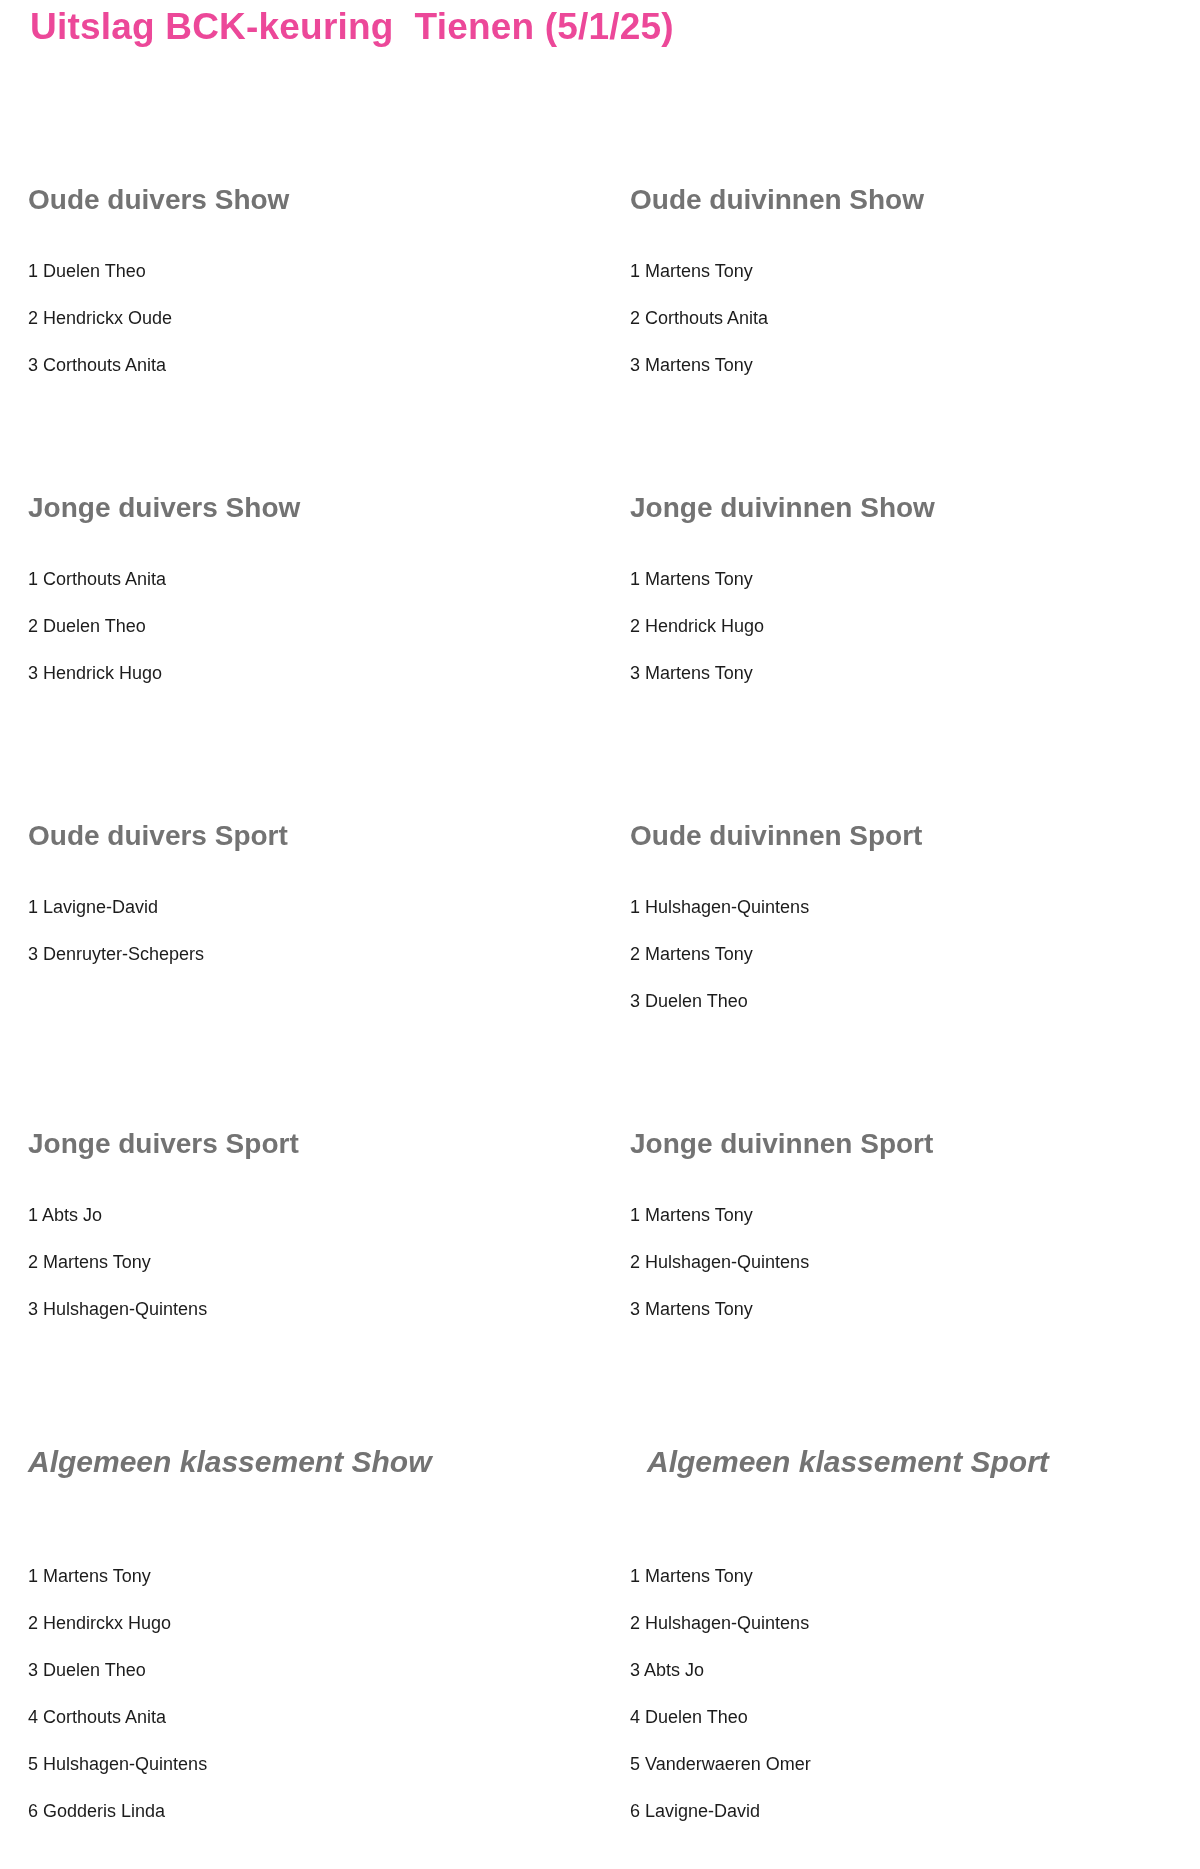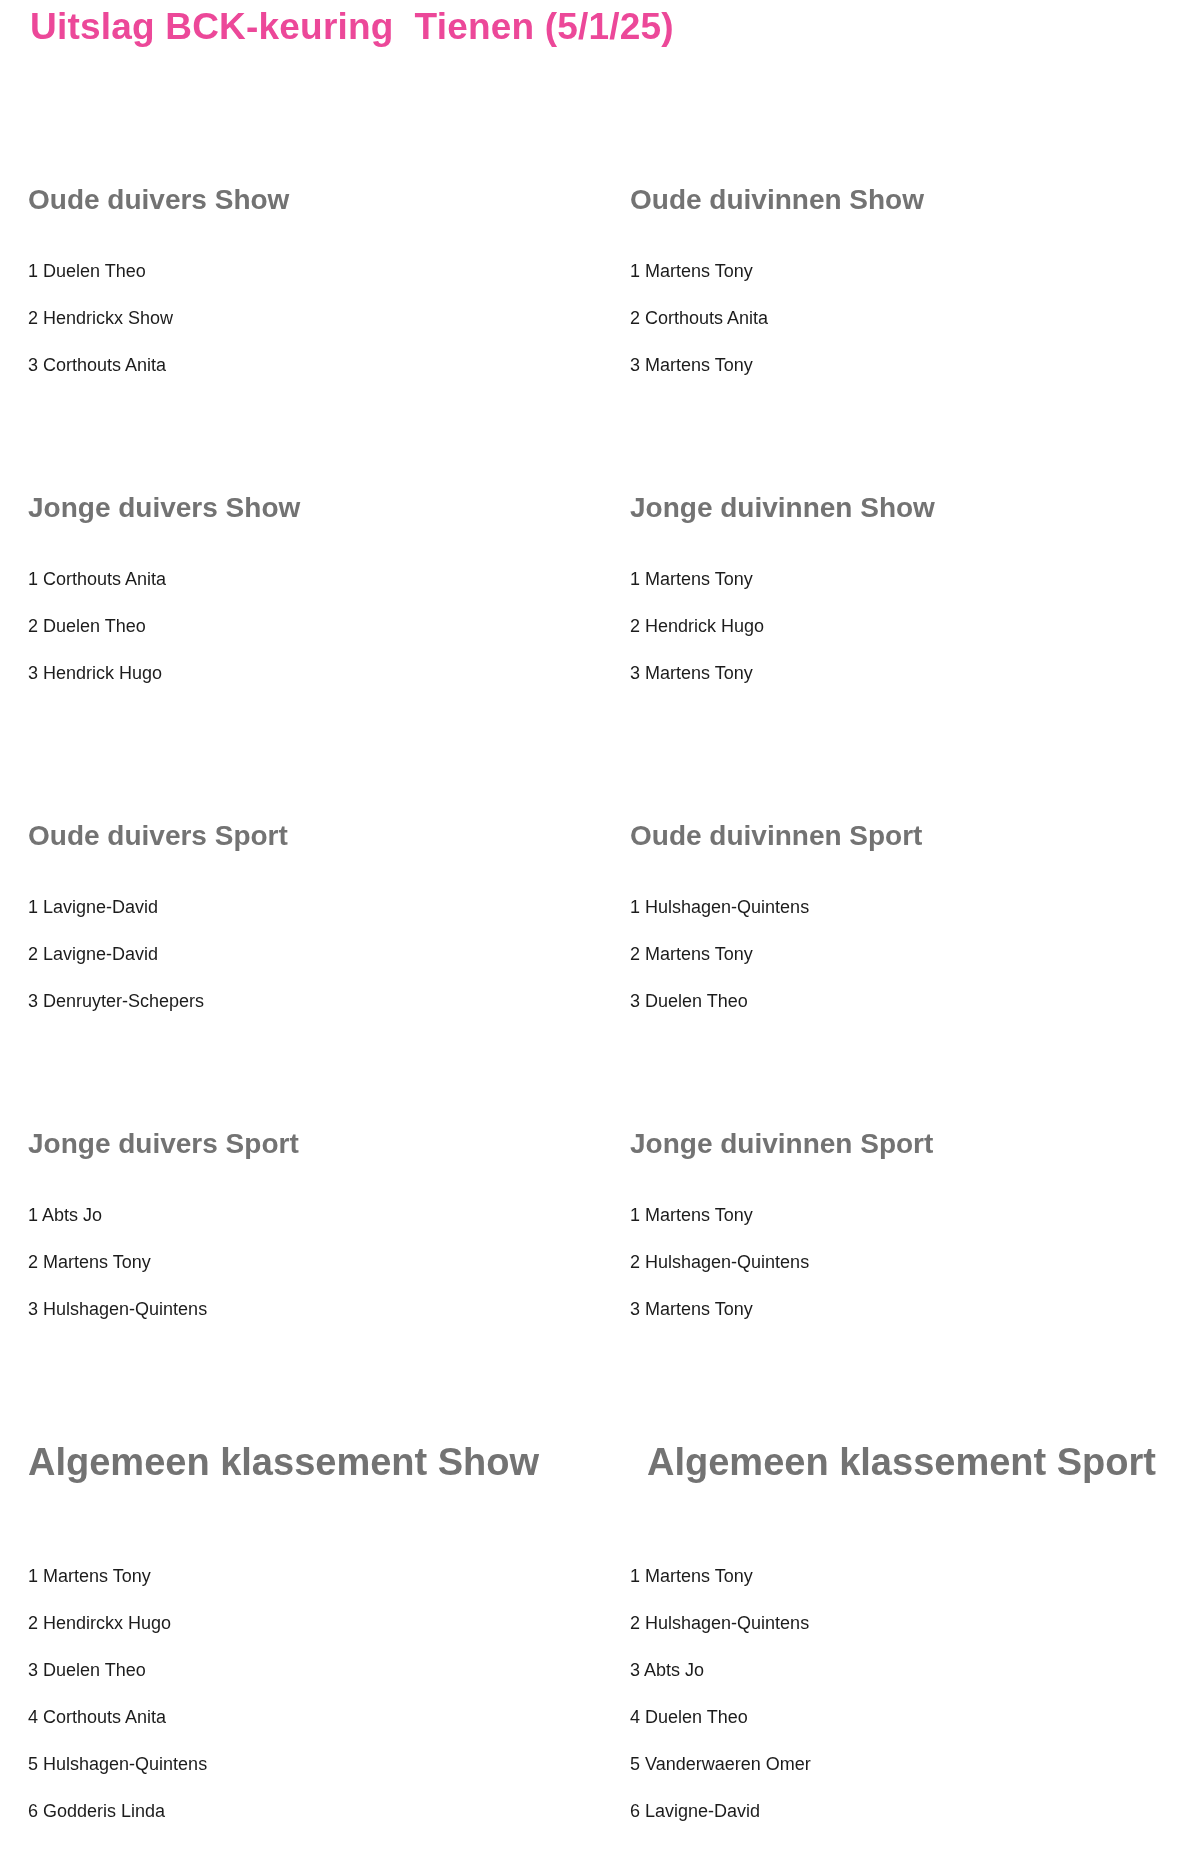--- a/index.html
+++ b/index.html
@@ -37,34 +37,34 @@
     color: #737373;
     white-space: nowrap;
   }
   .entries { margin-top: 30px; }
   .entry {
     font-size: 18px;
     line-height: 47px;
     white-space: nowrap;
     color: #1c1c1c;
   }
-  .section-big .section-heading { font-size: 38px; line-height: 48px; }
+  .section-big .section-heading { font-size: 30px; line-height: 48px; font-style: italic; }
   .section-big .entries { margin-top: 67px; }
   #algemeen-sport .section-heading { margin-left: 17px; }
 </style>
 </head>
 <body>
 
 <div class="page-title">Uitslag BCK-keuring  Tienen (5/1/25)</div>
 
 <div class="section col-left row-a">
   <div class="section-heading">Oude duivers Show</div>
   <div class="entries">
     <div class="entry"><span>1</span> <span>Duelen Theo</span></div>
-    <div class="entry"><span>2</span> <span>Hendrickx Show</span></div>
+    <div class="entry"><span>2</span> <span>Hendrickx Oude</span></div>
     <div class="entry"><span>3</span> <span>Corthouts Anita</span></div>
   </div>
 </div>
 
 <div class="section col-right row-a">
   <div class="section-heading">Oude duivinnen Show</div>
   <div class="entries">
     <div class="entry"><span>1</span> <span>Martens Tony</span></div>
     <div class="entry"><span>2</span> <span>Corthouts Anita</span></div>
     <div class="entry"><span>3</span> <span>Martens Tony</span></div>
@@ -86,21 +86,20 @@
     <div class="entry"><span>1</span> <span>Martens Tony</span></div>
     <div class="entry"><span>2</span> <span>Hendrick Hugo</span></div>
     <div class="entry"><span>3</span> <span>Martens Tony</span></div>
   </div>
 </div>
 
 <div class="section col-left row-c">
   <div class="section-heading">Oude duivers Sport</div>
   <div class="entries">
     <div class="entry"><span>1</span> <span>Lavigne-David</span></div>
-    <div class="entry"><span>2</span> <span>Lavigne-David</span></div>
     <div class="entry"><span>3</span> <span>Denruyter-Schepers</span></div>
   </div>
 </div>
 
 <div class="section col-right row-c">
   <div class="section-heading">Oude duivinnen Sport</div>
   <div class="entries">
     <div class="entry"><span>1</span> <span>Hulshagen-Quintens</span></div>
     <div class="entry"><span>2</span> <span>Martens Tony</span></div>
     <div class="entry"><span>3</span> <span>Duelen Theo</span></div>

